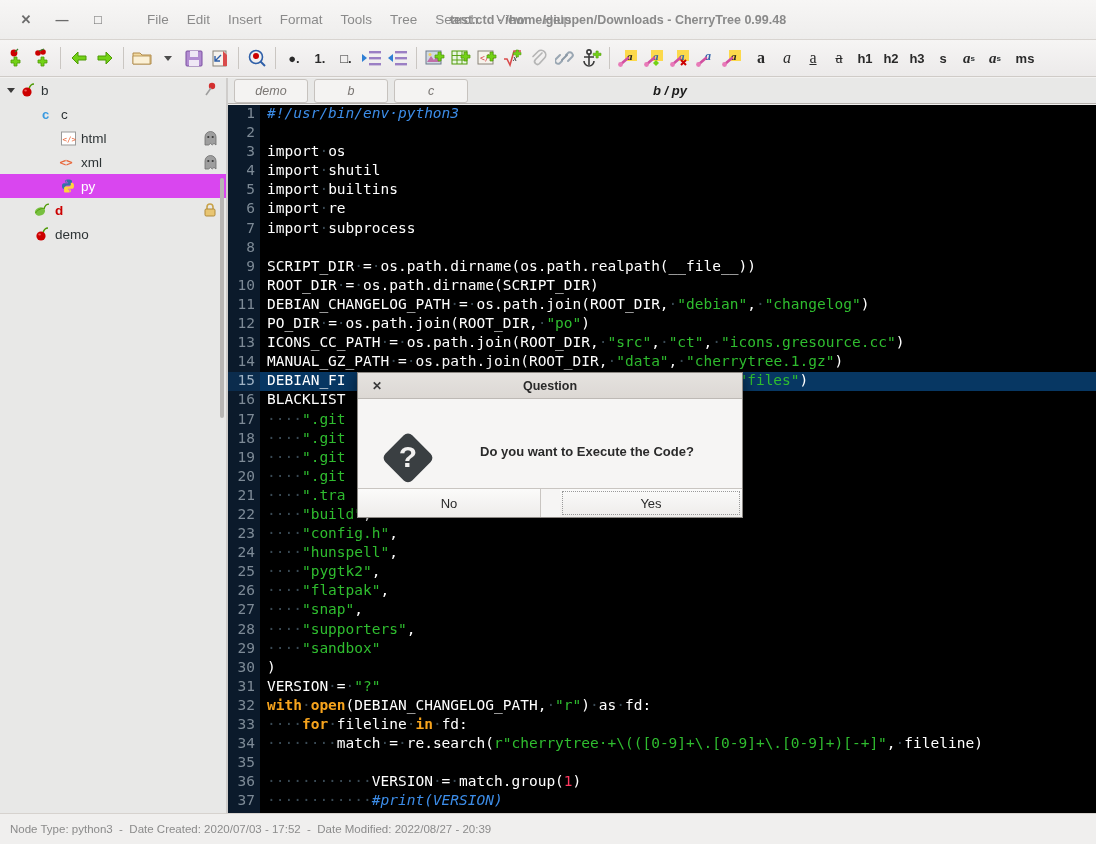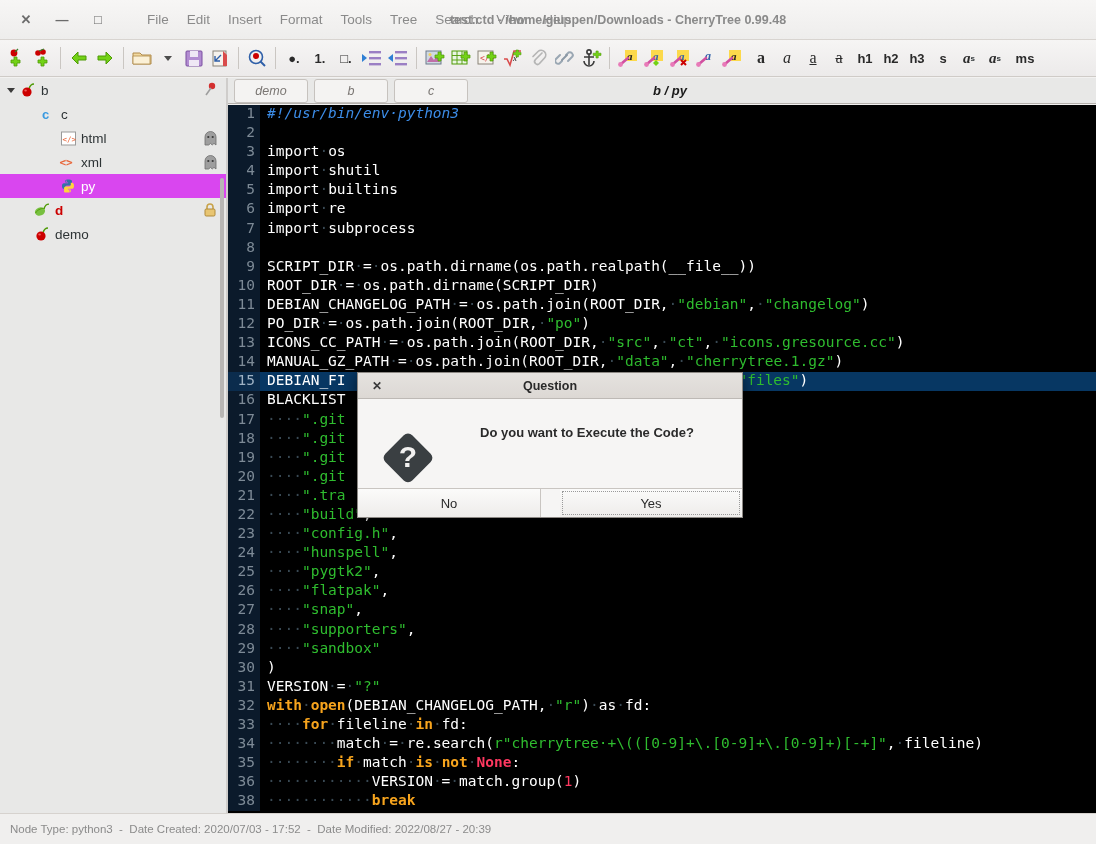--- a/index.html
+++ b/index.html
@@ -166,21 +166,21 @@
     position:absolute;left:0;right:0;text-align:center;
     font-size:12.5px;font-weight:bold;color:#2a2a2a;pointer-events:none;
   }
   .dlgbody{
     height:89px;display:flex;align-items:flex-start;
     background:#f6f5f4;box-sizing:border-box;padding-top:20px;
   }
   .dlgicon{width:100px;display:flex;align-items:center;justify-content:center;padding-top:8px;}
   .dlgmsg{
     flex:1;font-size:13px;font-weight:bold;color:#2a2a2a;
-    padding-right:26px;text-align:center;padding-top:6px;
+    padding-right:26px;text-align:center;padding-top:6px;margin-top:19px;
   }
   .dlgbtns{
     display:flex;height:29px;border-top:1px solid #c9c5c1;box-sizing:border-box;
   }
   .dbtn{
     flex:1;display:flex;align-items:center;justify-content:center;
     background:linear-gradient(to bottom,#fbfbfa 0%,#eeecea 100%);
     font-size:13px;color:#2a2a2a;cursor:default;box-sizing:border-box;
   }
   .dbtn.no{border-right:1px solid #c9c5c1;}
@@ -584,22 +584,23 @@
           <div class="crow"><div class="gut">25</div><div class="code"><span class="dot">····</span><span class="c-str">"pygtk2"</span><span>,</span></div></div>
           <div class="crow"><div class="gut">26</div><div class="code"><span class="dot">····</span><span class="c-str">"flatpak"</span><span>,</span></div></div>
           <div class="crow"><div class="gut">27</div><div class="code"><span class="dot">····</span><span class="c-str">"snap"</span><span>,</span></div></div>
           <div class="crow"><div class="gut">28</div><div class="code"><span class="dot">····</span><span class="c-str">"supporters"</span><span>,</span></div></div>
           <div class="crow"><div class="gut">29</div><div class="code"><span class="dot">····</span><span class="c-str">"sandbox"</span></div></div>
           <div class="crow"><div class="gut">30</div><div class="code"><span>)</span></div></div>
           <div class="crow"><div class="gut">31</div><div class="code"><span>VERSION</span><span class="dot">·</span><span>=</span><span class="dot">·</span><span class="c-str">"?"</span></div></div>
           <div class="crow"><div class="gut">32</div><div class="code"><span class="c-kw">with</span><span class="dot">·</span><span class="c-kw">open</span><span>(DEBIAN_CHANGELOG_PATH,</span><span class="dot">·</span><span class="c-str">"r"</span><span>)</span><span class="dot">·</span><span>as</span><span class="dot">·</span><span>fd:</span></div></div>
           <div class="crow"><div class="gut">33</div><div class="code"><span class="dot">····</span><span class="c-kw">for</span><span class="dot">·</span><span>fileline</span><span class="dot">·</span><span class="c-kw">in</span><span class="dot">·</span><span>fd:</span></div></div>
           <div class="crow"><div class="gut">34</div><div class="code"><span class="dot">········</span><span>match</span><span class="dot">·</span><span>=</span><span class="dot">·</span><span>re.search(</span><span class="c-str">r"cherrytree·+\(([0-9]+\.[0-9]+\.[0-9]+)[-+]"</span><span>,</span><span class="dot">·</span><span>fileline)</span></div></div>
-          <div class="crow"><div class="gut">35</div><div class="code"><span class="dot">········</span><span class="c-kw">if</span><span class="dot">·</span><span>match</span><span class="dot">·</span><span class="c-kw">is</span><span class="dot">·</span><span class="c-kw">not</span><span class="dot">·</span><span class="c-none">None</span><span>:</span></div></div>
+          <div class="crow"><div class="gut">35</div></div>
           <div class="crow"><div class="gut">36</div><div class="code"><span class="dot">············</span><span>VERSION</span><span class="dot">·</span><span>=</span><span class="dot">·</span><span>match.group(</span><span class="c-num">1</span><span>)</span></div></div>
+          <div class="crow"><div class="gut">37</div><div class="code"><span class="dot">············</span><span class="c-com">#print(VERSION)</span></div></div>
           <div class="crow"><div class="gut">38</div><div class="code"><span class="dot">············</span><span class="c-kw">break</span></div></div>
         </div>
     </div>
   </div>
 
   <div class="statusbar">
     <div class="statustext">Node Type: python3  -  Date Created: 2020/07/03 - 17:52  -  Date Modified: 2022/08/27 - 20:39</div>
   </div>
 
   <div class="dlgshadow"></div>

